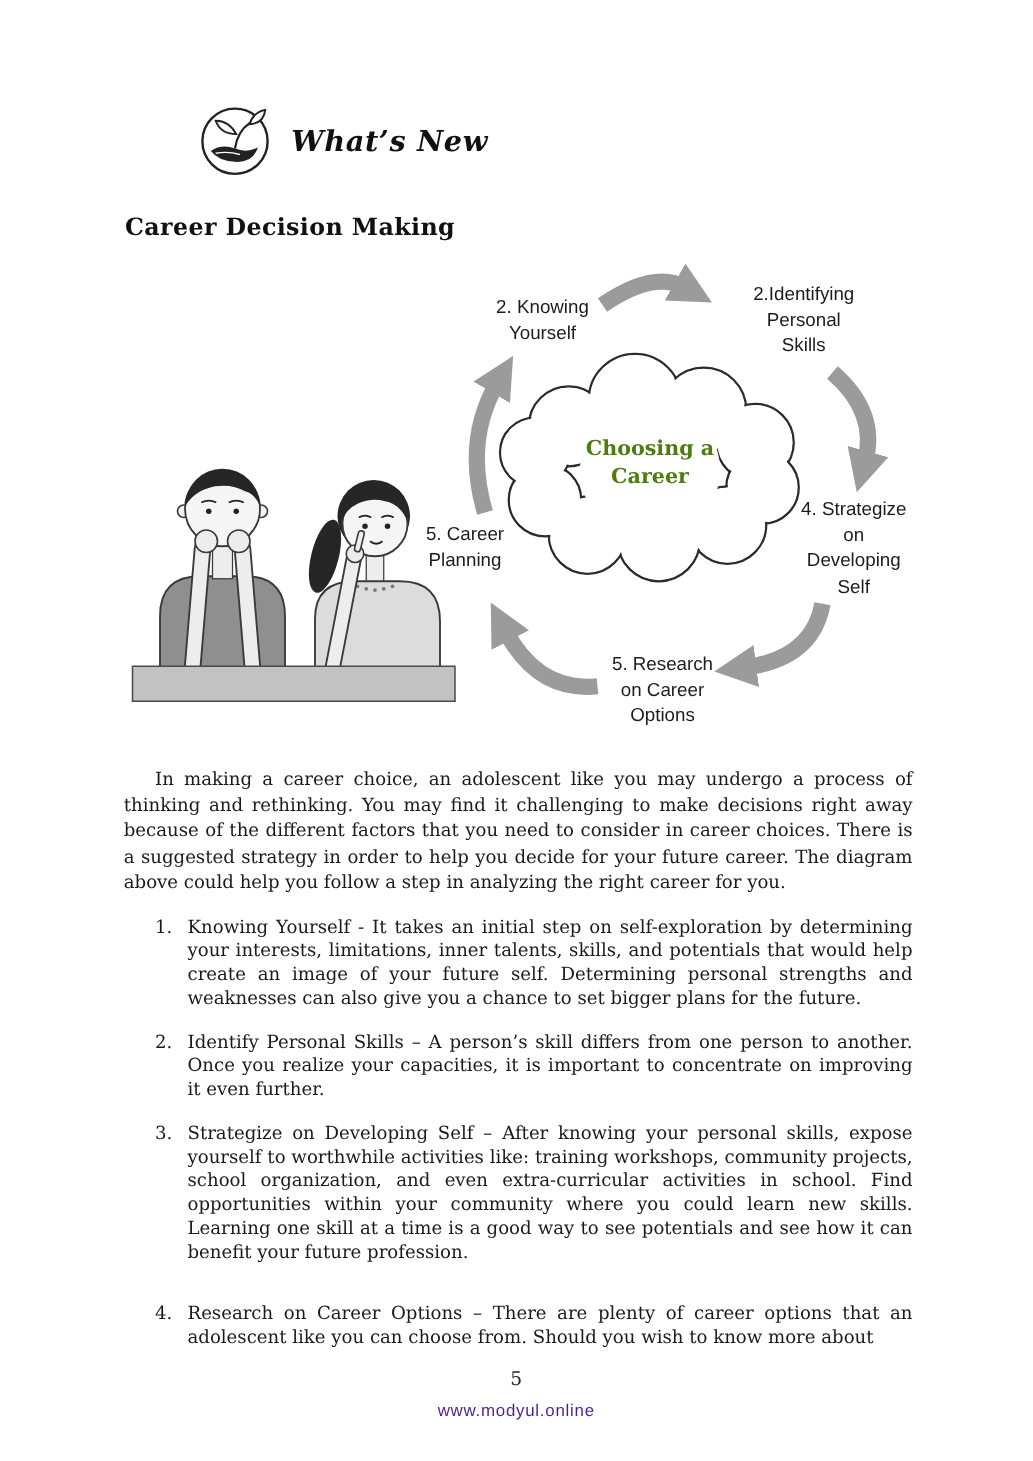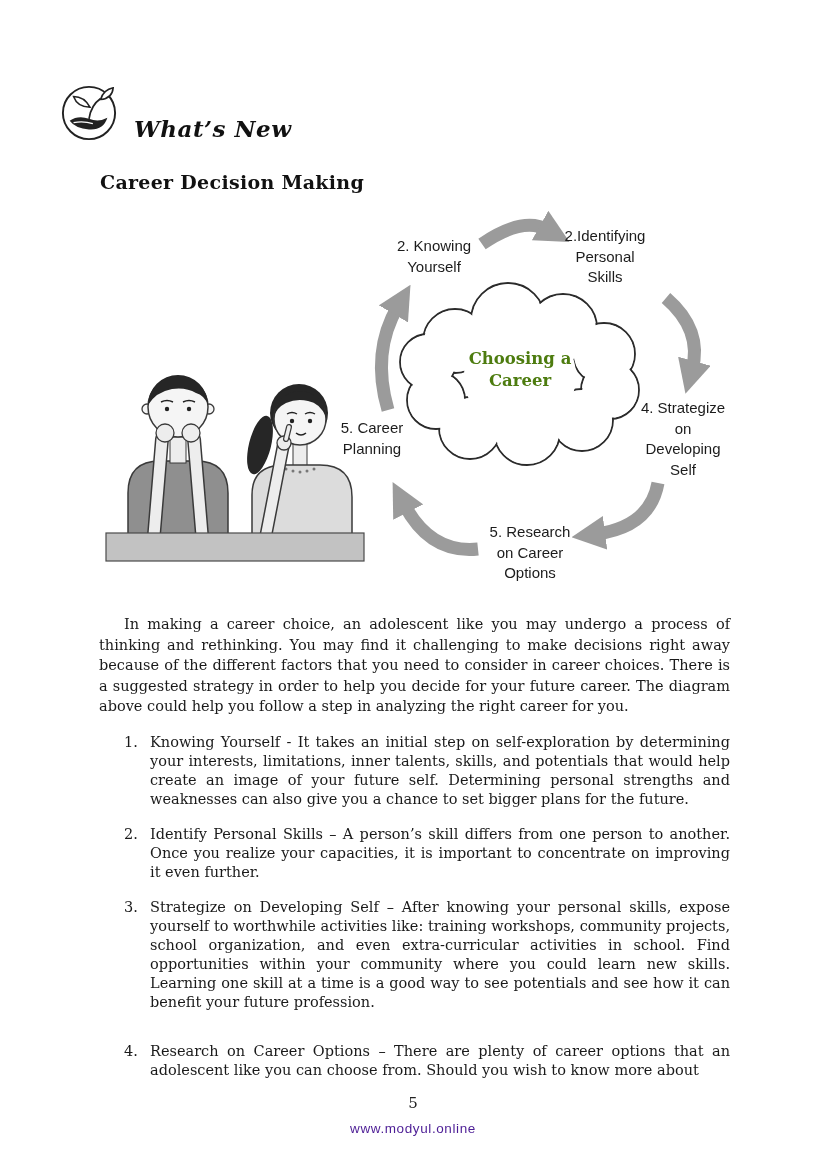--- a/index.html
+++ b/index.html
@@ -2,33 +2,33 @@
 <html><head>
 <meta charset="utf-8">
 <style>
   * { margin:0; padding:0; box-sizing:border-box; }
   html,body { background:#ffffff; }
   .page {
     position:relative; width:826px; height:1169px; background:#ffffff;
     font-family:"DejaVu Serif", serif; color:#1a1a1a; overflow:hidden;
     margin:0 auto;
   }
-  .header-row { display:flex; align-items:flex-end; gap:16px; padding:84px 0 0 60px; }
+  .header-row { display:flex; align-items:center; gap:16px; padding:84px 0 0 112px;margin-left:47px; }
   .whats-new-title { font-size:23px; font-weight:bold; font-style:italic; letter-spacing:.5px; color:#111; }
   .section-heading { margin:29px 0 0 100px; font-size:19px; font-weight:bold; letter-spacing:.3px; color:#111; }
 
   .diagram { position:relative; height:404px; margin-top:9px; }
   .cycle-svg { position:absolute; left:0; top:0; }
   .people-svg { position:absolute; left:100px; top:163px; }
   .dlabel {
     position:absolute; font-family:"Liberation Sans", sans-serif; font-size:15px;
     line-height:20.5px; text-align:center; white-space:pre-line; color:#1c1c1c;
   }
   .step1 { left:378px; top:34px;  width:112px; }
-  .step2 { left:550px; top:24px;  width:110px; }
+  .step2 { left:588px; top:24px;  width:110px; }
   .step3 { left:628px; top:196px; width:110px; }
   .step4 { left:474px; top:320px; width:112px; }
   .step5 { left:328px; top:216px; width:88px; }
   .cloud-label {
     position:absolute; left:438px; top:146px; width:164px; text-align:center;
     font-weight:bold; font-size:16.5px; line-height:21.5px; white-space:pre-line; color:#4d7c0f;
   }
 
   .content { margin:8px 96px 0 99px; font-size:14.5px; }
   .intro { text-align:justify; text-indent:25px; line-height:20.6px; }

